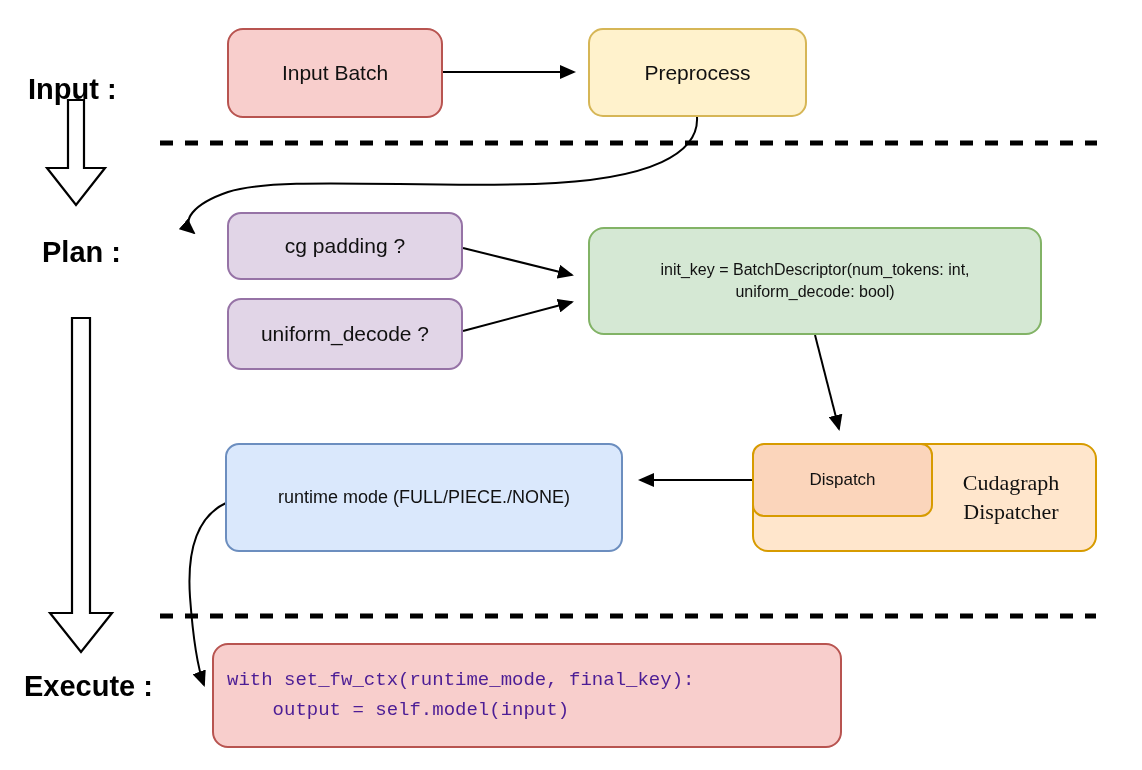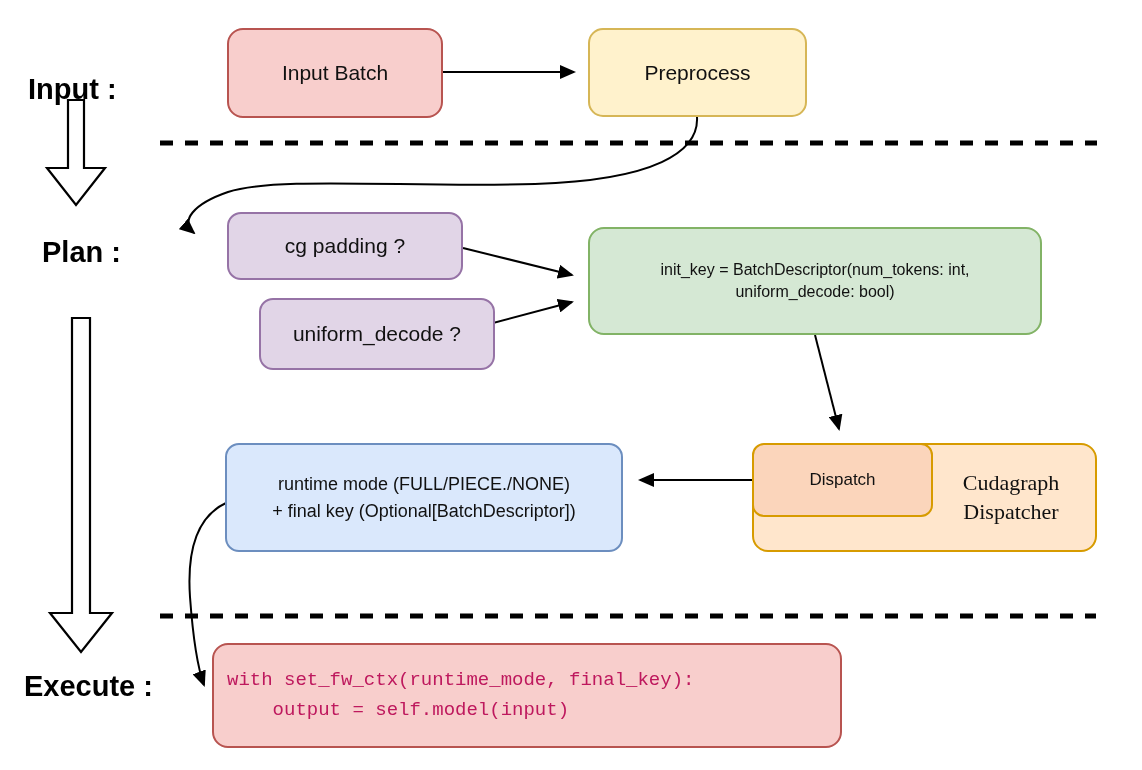--- a/index.html
+++ b/index.html
@@ -55,21 +55,21 @@
   .node-preprocess {
     left: 588px; top: 28px; width: 219px; height: 89px;
     border-radius: 15px; font-size: 21px;
   }
   .node-cg-padding {
     left: 227px; top: 212px; width: 236px; height: 68px;
     border-radius: 14px; font-size: 21px;
   }
   .node-uniform-decode {
     left: 227px; top: 298px; width: 236px; height: 72px;
-    border-radius: 14px; font-size: 21px; margin-left: 32px;
+    border-radius: 14px; font-size: 21px;
   }
   .node-init-key {
     left: 588px; top: 227px; width: 454px; height: 108px;
     border-radius: 16px; font-size: 16px;
     flex-direction: column; line-height: 1.35;
   }
   .node-cudagraph {
     left: 752px; top: 443px; width: 345px; height: 109px;
     border-radius: 16px;
     justify-content: flex-end;
@@ -95,21 +95,21 @@
   .node-execute-code {
     left: 212px; top: 643px; width: 630px; height: 105px;
     border-radius: 16px;
     border-width: 2.5px;
     flex-direction: column;
     align-items: flex-start;
     justify-content: center;
     padding-left: 13px;
     font-family: "Liberation Mono", "DejaVu Sans Mono", monospace;
     font-size: 19px;
-    color: #be185d;
+    color: #4c1d95;
     line-height: 1.55;
   }
   .code-line { white-space: pre; }
   .label-input   { left: 28px;  top: 36px; margin-top: 37px; }
   .label-plan    { left: 42px;  top: 236px; }
   .label-execute { left: 24px;  top: 670px; }
   .flow-line { stroke: #000000; stroke-width: 2; fill: none; }
   .dashed-line { stroke: #000000; stroke-width: 5; fill: none; }
   .hollow-arrow { fill: #ffffff; stroke: #000000; stroke-width: 2.2; stroke-linejoin: miter; }
 </style>
@@ -176,21 +176,20 @@
       <div>Dispatcher</div>
     </div>
   </div>
 
   <div class="node box-orange-inner node-dispatch">
     <span>Dispatch</span>
   </div>
 
   <div class="node box-blue node-runtime">
     <span>runtime mode (FULL/PIECE./NONE)</span>
-    <span>+ final key (Optional[BatchDescriptor])</span>
   </div>
 
   <div class="node box-red node-execute-code">
     <span class="code-line">with set_fw_ctx(runtime_mode, final_key):</span>
     <span class="code-line">    output = self.model(input)</span>
   </div>
 
 </div>
 
 </body></html>

